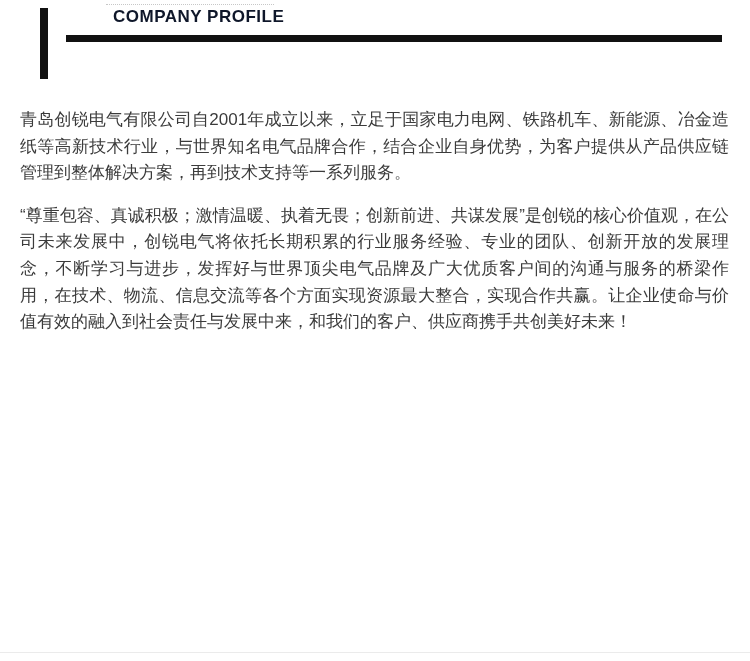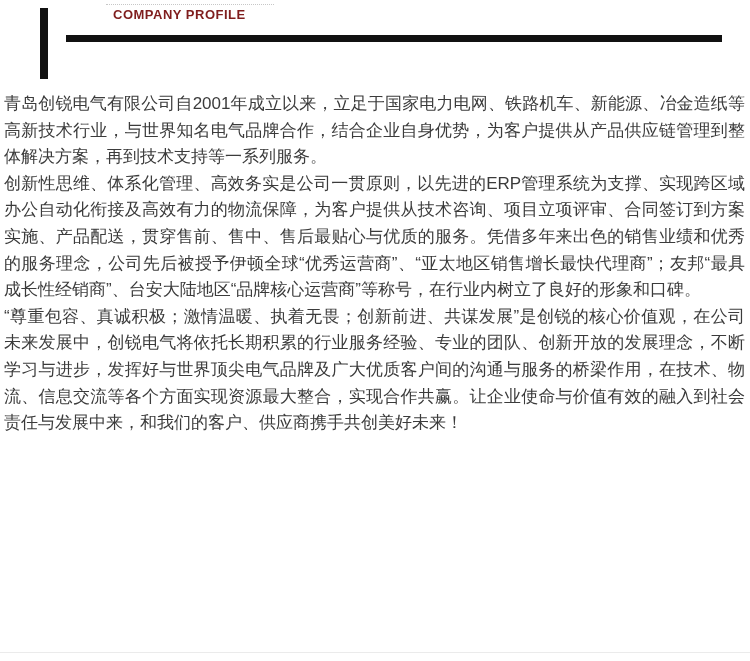--- a/index.html
+++ b/index.html
@@ -30,24 +30,24 @@
     left: 40px;
     top: 8px;
     width: 8px;
     height: 71px;
     background: #111111;
   }
   .eyebrow {
     position: absolute;
     left: 113px;
     top: 7px;
-    font-size: 13px;
+    font-size: 17px;
     font-weight: 600;
     letter-spacing: 0.5px;
-    color: #7f1d1d;
+    color: #0f172a;
     white-space: nowrap;
   }
   .underline-bar {
     position: absolute;
     left: 66px;
     top: 35px;
     width: 656px;
     height: 7px;
     background: #111111;
   }
@@ -67,21 +67,21 @@
     position: absolute;
     top: 91px;
     left: 4px;
     width: 741px;
     font-size: 17px;
     line-height: 26.6px;
     color: #3b3b3b;
     text-align: justify;
   }
   .body-text p {
-    margin: 0;
+    margin: 16px;
     padding: 0;
   }
 
   
   .bottom-divider {
     position: absolute;
     left: 0;
     top: 652px;
     width: 750px;
     height: 0;
@@ -97,19 +97,18 @@
 
   <div class="accent-bar"></div>
 
   <div class="eyebrow">COMPANY PROFILE</div>
 
   <div class="underline-bar"></div>
 
 
   <div class="body-text">
     <p>青岛创锐电气有限公司自2001年成立以来，立足于国家电力电网、铁路机车、新能源、冶金造纸等高新技术行业，与世界知名电气品牌合作，结合企业自身优势，为客户提供从产品供应链管理到整体解决方案，再到技术支持等一系列服务。</p>
-    <p>创新性思维、体系化管理、高效务实是公司一贯原则，以先进的ERP管理系统为支撑、实现跨区域办公自动化衔接及高效有力的物流保障，为客户提供从技术咨询、项目立项评审、合同签订到方案实施、产品配送，贯穿售前、售中、售后最贴心与优质的服务。凭借多年来出色的销售业绩和优秀的服务理念，公司先后被授予伊顿全球“优秀运营商”、“亚太地区销售增长最快代理商”；友邦“最具成长性经销商”、台安大陆地区“品牌核心运营商”等称号，在行业内树立了良好的形象和口碑。</p>
     <p>“尊重包容、真诚积极；激情温暖、执着无畏；创新前进、共谋发展”是创锐的核心价值观，在公司未来发展中，创锐电气将依托长期积累的行业服务经验、专业的团队、创新开放的发展理念，不断学习与进步，发挥好与世界顶尖电气品牌及广大优质客户间的沟通与服务的桥梁作用，在技术、物流、信息交流等各个方面实现资源最大整合，实现合作共赢。让企业使命与价值有效的融入到社会责任与发展中来，和我们的客户、供应商携手共创美好未来！</p>
   </div>
 
   <div class="bottom-divider"></div>
 
 </div>
 
 </body></html>

